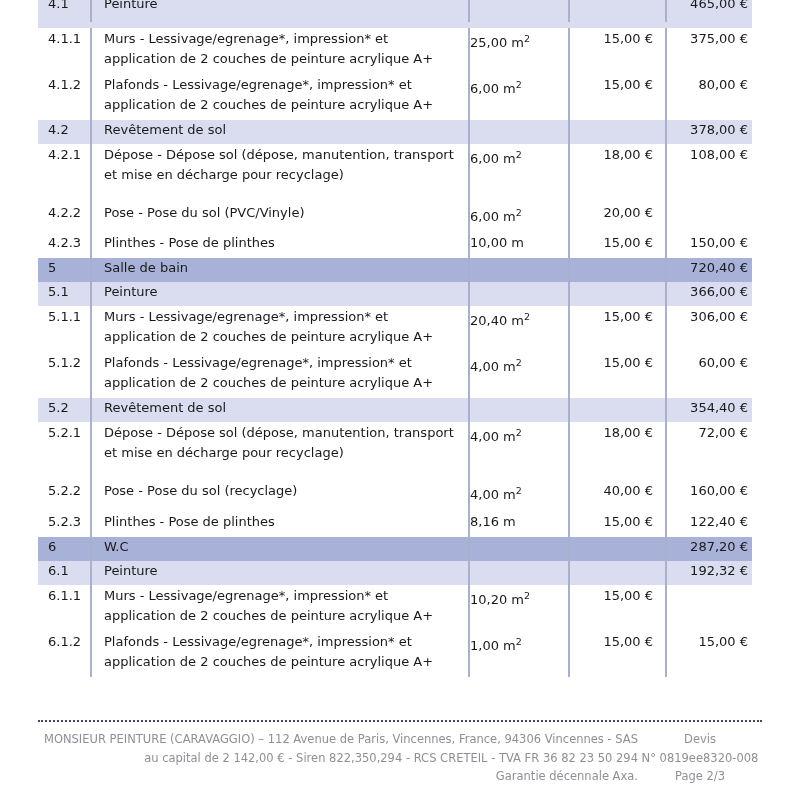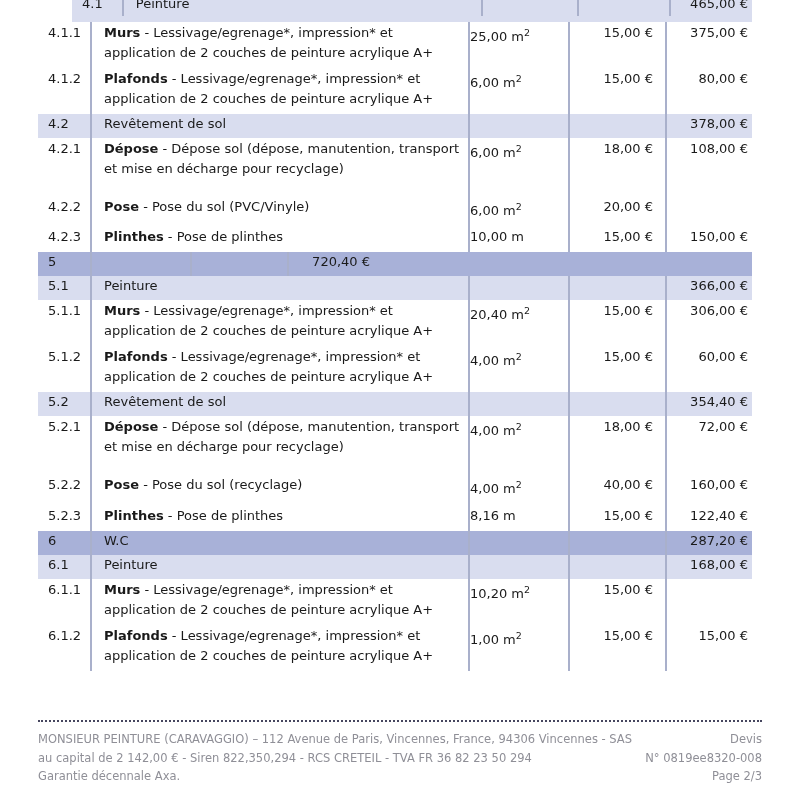--- a/index.html
+++ b/index.html
@@ -23,31 +23,31 @@
   .c-desc{width:378px;padding-left:12px;padding-right:6px;border-right:2px solid var(--border);}
   .c-qty{width:100px;padding-right:12px;text-align:left;border-right:2px solid var(--border);white-space:nowrap;}
   .c-unit{width:97px;padding-right:12px;text-align:right;border-right:2px solid var(--border);white-space:nowrap;}
   .c-total{width:85px;padding-right:4px;text-align:right;white-space:nowrap;}
 
   .t-section{background:var(--section-bg);}
   .t-subheader{background:var(--subheader-bg);}
   .t-section .cell,.t-subheader .cell{padding-bottom:4px;}
   .t-item .cell{padding-top:1px;padding-bottom:5px;}
   .t-item.extra .cell{padding-bottom:17px;}
-  .term{font-weight:bold;margin-top:13px;}
+  .term{font-weight:normal;margin-top:13px;}
   sup{font-size:9.5px;}
 
-  .cut{height:22px;overflow:hidden;margin-left:34px;}
+  .cut{height:28px;overflow:hidden;}
   .cut .cell{padding-top:0 !important;padding-bottom:0 !important;transform:translateY(-6px);}
 
   .footer{position:absolute;left:38px;top:720px;width:724px;}
   .footer-rule{border-top:2px dotted var(--dot);height:0;margin-bottom:8px;}
   .footer-cols{display:flex;justify-content:space-between;font-size:11.5px;line-height:18.5px;color:var(--footer-text);}
-  .footer-left{width:600px;text-align:left;}
-  .footer-right{flex:1;text-align:right;}
+  .footer-left{width:600px;text-align:right;}
+  .footer-right{flex:1;text-align:center;}
 </style>
 </head>
 <body>
 
 <div class="page">
 
   <div class="doc-table" id="doc-table">
   <div class="row t-subheader cut">
     <div class="cell c-num">4.1</div>
     <div class="cell c-desc"><b class="term"></b><span>Peinture</span></div>
@@ -98,20 +98,21 @@
   <div class="row t-item">
     <div class="cell c-num">4.2.3</div>
     <div class="cell c-desc"><b class="term">Plinthes</b><span> - Pose de plinthes</span></div>
     <div class="cell c-qty">10,00 m</div>
     <div class="cell c-unit">15,00 €</div>
     <div class="cell c-total">150,00 €</div>
   </div>
 
   <div class="row t-section">
     <div class="cell c-num">5</div>
+    <div class="cell c-desc"><b class="term"></b><span>Salle de bain</span></div>
     <div class="cell c-qty"></div>
     <div class="cell c-unit"></div>
     <div class="cell c-total">720,40 €</div>
   </div>
 
   <div class="row t-subheader">
     <div class="cell c-num">5.1</div>
     <div class="cell c-desc"><b class="term"></b><span>Peinture</span></div>
     <div class="cell c-qty"></div>
     <div class="cell c-unit"></div>
@@ -172,21 +173,21 @@
     <div class="cell c-qty"></div>
     <div class="cell c-unit"></div>
     <div class="cell c-total">287,20 €</div>
   </div>
 
   <div class="row t-subheader">
     <div class="cell c-num">6.1</div>
     <div class="cell c-desc"><b class="term"></b><span>Peinture</span></div>
     <div class="cell c-qty"></div>
     <div class="cell c-unit"></div>
-    <div class="cell c-total">168,00 €</div>
+    <div class="cell c-total">192,32 €</div>
   </div>
 
   <div class="row t-item">
     <div class="cell c-num">6.1.1</div>
     <div class="cell c-desc"><b class="term">Murs</b><span> - Lessivage/egrenage*, impression* et application de 2 couches de peinture acrylique A+</span></div>
     <div class="cell c-qty">10,20 m<sup>2</sup></div>
     <div class="cell c-unit">15,00 €</div>
   </div>
 
   <div class="row t-item">

